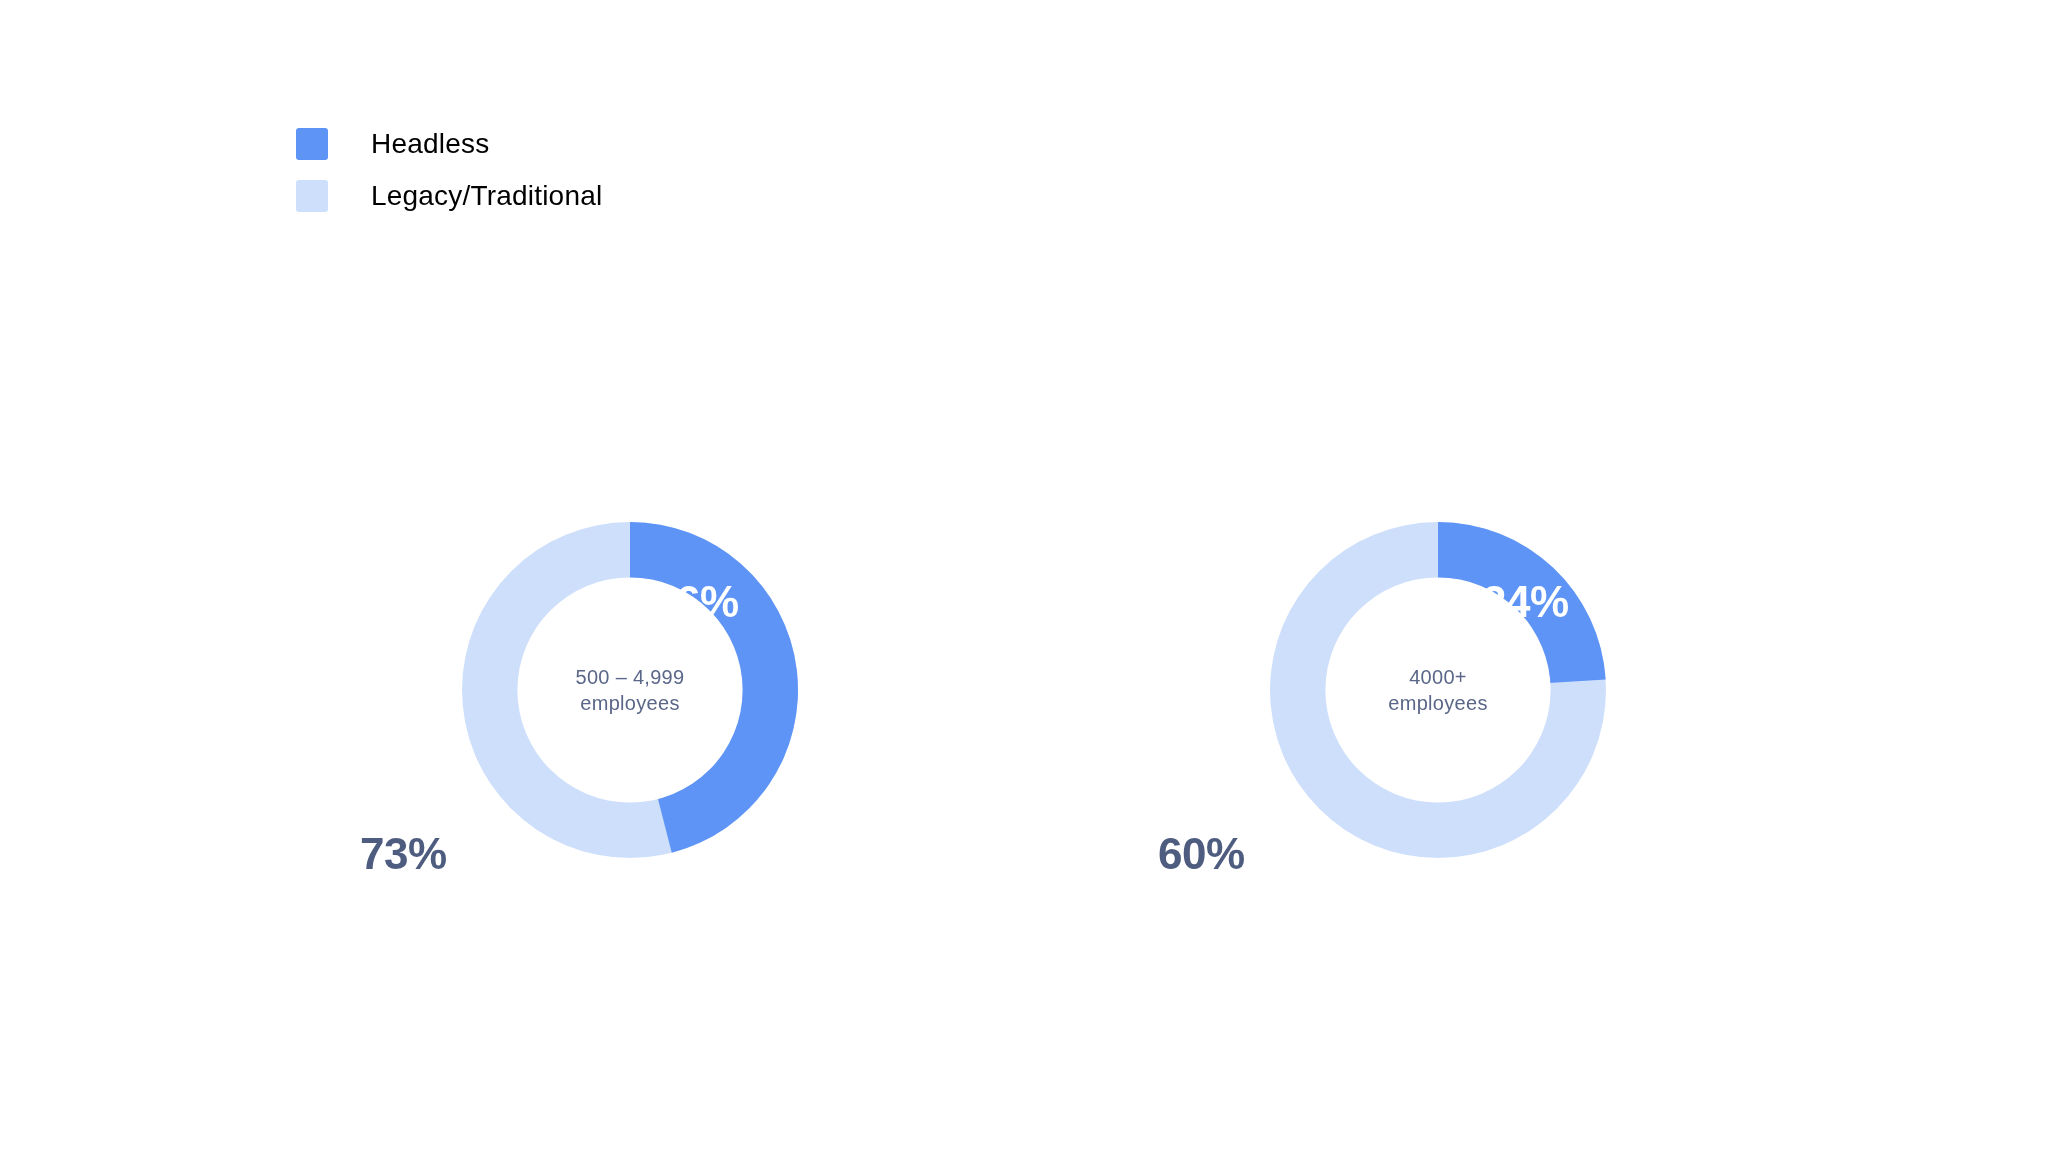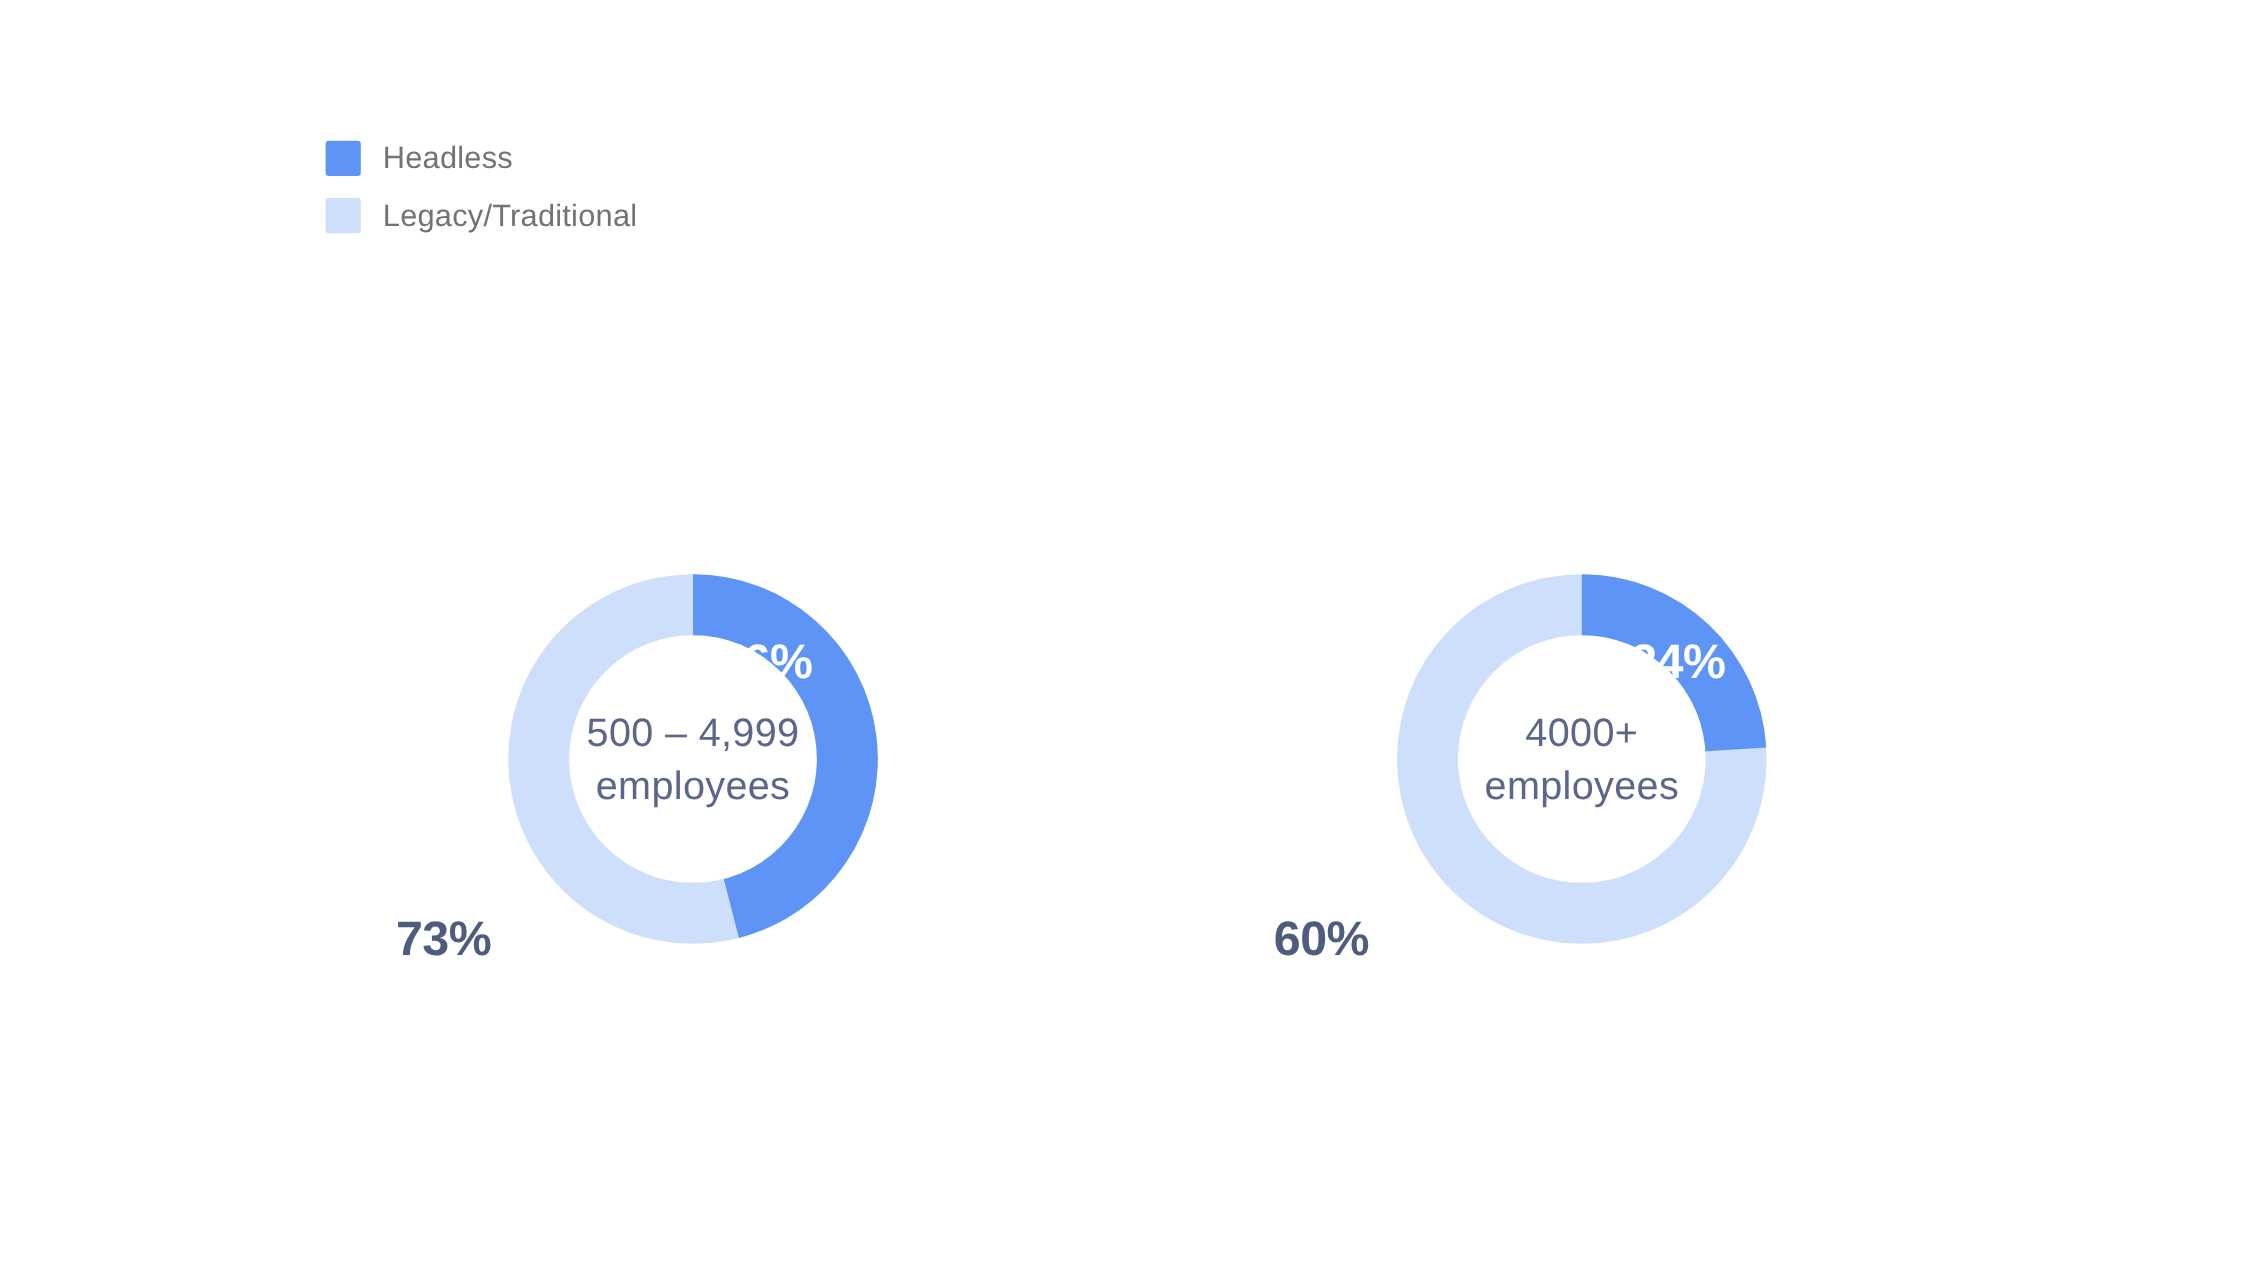--- a/index.html
+++ b/index.html
@@ -33,23 +33,24 @@
   }
   .legend-swatch {
     width: 32px;
     height: 32px;
     border-radius: 3px;
     flex: 0 0 auto;
   }
   .legend-label {
     font-size: 28px;
     letter-spacing: 0.2px;
-    color: #737373;
+    color: #000000;
     white-space: nowrap;
     line-height: 32px;
+    margin-left: 23px;
   }
 
   
   .charts {
     position: absolute;
     left: 0;
     top: 0;
     width: 2048px;
     height: 1152px;
   }
@@ -77,21 +78,21 @@
     top: 0;
     width: 420px;
     height: 420px;
     display: flex;
     flex-direction: column;
     align-items: center;
     justify-content: center;
     pointer-events: none;
   }
   .donut-center-line {
-    font-size: 36px;
+    font-size: 20px;
     color: #5a6788;
     line-height: 1.32;
     letter-spacing: 0.3px;
     white-space: nowrap;
   }
 
   
   .pct {
     position: absolute;
     font-size: 44px;

